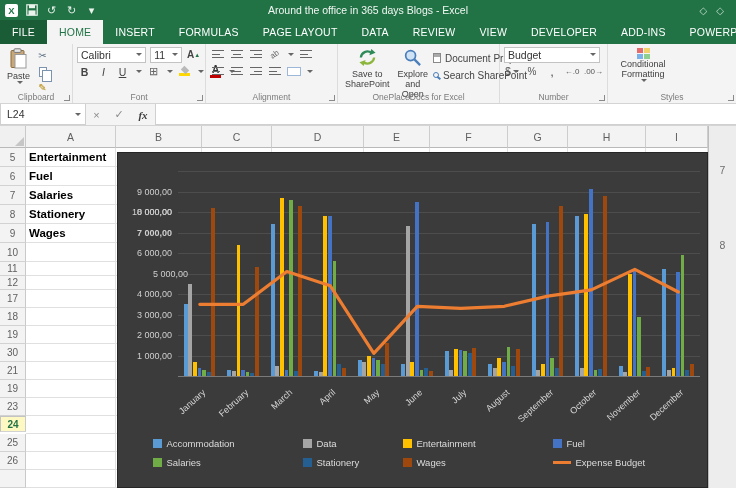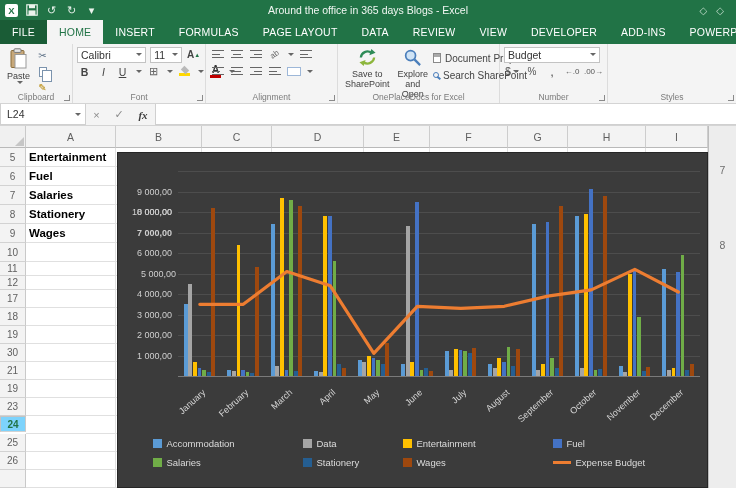--- a/index.html
+++ b/index.html
@@ -63,21 +63,21 @@
   .finput{flex:1;background:#fff;border-bottom:1px solid #d0d0d0}
 
   
   .sheet{position:relative;height:362px;background:#fff;overflow:hidden}
   .colhdr{display:flex;height:22px}
   .corner{width:26px;background:#f0f0f0;border-right:1px solid #c9c9c9;border-bottom:1px solid #b9b9b9;position:relative}
   .corner::after{content:"";position:absolute;right:1px;bottom:1px;border-left:9px solid transparent;border-bottom:9px solid #c6c6c6}
   .ch{background:#f3f3f3;border-right:1px solid #cdcdcd;border-bottom:1px solid #b9b9b9;color:#5f5f5f;font-size:10.5px;display:flex;align-items:center;justify-content:center}
   .grow{display:flex}
   .rh{width:26px;background:#f3f3f3;border-right:1px solid #c9c9c9;border-bottom:1px solid #d2d2d2;color:#5f5f5f;font-size:10px;display:flex;align-items:center;justify-content:center}
-  .rh.sel{background:#7dd3fc;color:#217346;font-weight:bold}
+  .rh.sel{background:#fef9c3;color:#217346;font-weight:bold}
   .cell{border-right:1px solid #e0e0e0;border-bottom:1px solid #e0e0e0;background:#fff;font-size:11px;display:flex;align-items:center;padding-left:3px;overflow:hidden;white-space:nowrap}
   .cell.b{font-weight:bold;color:#000;font-size:11.5px}
 
   .rpane{position:absolute;top:0;right:0;width:28px;bottom:0;background:#ededed;border-left:1px solid #bdbdbd}
   .rpane .num{position:absolute;left:0;width:100%;text-align:center;color:#6d6d6d;font-size:10.5px}
 
   
   .chart{position:absolute;left:117px;top:26px;width:591px;height:336px;background:#3B3B3B;border:1px solid #262626;z-index:5}
   .chart .gl{position:absolute;height:1px;background:#4d4d4d}
   .chart .gl.base{background:#7a7a7a}
@@ -300,20 +300,30 @@
       <span class="num-ic" style="font-size:8px">
           <span>.00→</span>
         </span>
     </div>
     <span class="group-label">Number</span>
     <span class="launcher"></span>
   </div>
 
   <div class="group" style="flex:1;border-right:none">
     <div style="display:flex;gap:4px">
+      <div class="bigbtn" style="width:62px">
+        <span class="ic-cf">
+            <i style="background:#e46c6c"></i>
+            <i style="background:#f2d16b"></i>
+            <i style="background:#7ab1e8"></i>
+            <i style="background:#8fcf8f"></i>
+          </span>
+        <span style="white-space:normal">Conditional Formatting</span>
+        <span class="car"></span>
+      </div>
     </div>
     <span class="group-label">Styles</span>
     <span class="launcher"></span>
   </div>
 </div>
 
 <div class="fbar">
   <div class="namebox">
     <span>L24</span>
     <span class="car"></span>
@@ -580,21 +590,21 @@
       <div class="ylab" style="left: 0px; width: 54px; top: 6px; margin-top: 48px;">10 000,00</div>
       <div class="gl" style="left: 60px; width: 522px; top: 38.5px;"></div>
       <div class="ylab" style="left: 0px; width: 54px; top: 33.5px;">9 000,00</div>
       <div class="gl" style="left: 60px; width: 522px; top: 59px;"></div>
       <div class="ylab" style="left: 0px; width: 54px; top: 54px;">8 000,00</div>
       <div class="gl" style="left: 60px; width: 522px; top: 79.5px;"></div>
       <div class="ylab" style="left: 0px; width: 54px; top: 74.5px; font-weight: bold;">7 000,00</div>
       <div class="gl" style="left: 60px; width: 522px; top: 100px;"></div>
       <div class="ylab" style="left: 0px; width: 54px; top: 95px;">6 000,00</div>
       <div class="gl" style="left: 60px; width: 522px; top: 120.5px;"></div>
-      <div class="ylab" style="left: 4px; width: 54px; top: 115.5px;">5 000,00</div>
+      <div class="ylab" style="left: 16px; width: 54px; top: 115.5px;">5 000,00</div>
       <div class="gl" style="left: 60px; width: 522px; top: 141px;"></div>
       <div class="ylab" style="left: 0px; width: 54px; top: 136px;">4 000,00</div>
       <div class="gl" style="left: 60px; width: 522px; top: 161.5px;"></div>
       <div class="ylab" style="left: 0px; width: 54px; top: 156.5px;">3 000,00</div>
       <div class="gl" style="left: 60px; width: 522px; top: 182px;"></div>
       <div class="ylab" style="left: 0px; width: 54px; top: 177px;">2 000,00</div>
       <div class="gl" style="left: 60px; width: 522px; top: 202.5px;"></div>
       <div class="ylab" style="left: 0px; width: 54px; top: 197.5px;">1 000,00</div>
       <div class="gl base" style="left: 60px; width: 522px; top: 223px;"></div>
       <div class="bar" style="left: 65.8px; width: 3.8px; top: 151.3px; height: 71.8px; background: rgb(91, 155, 213);"></div>

